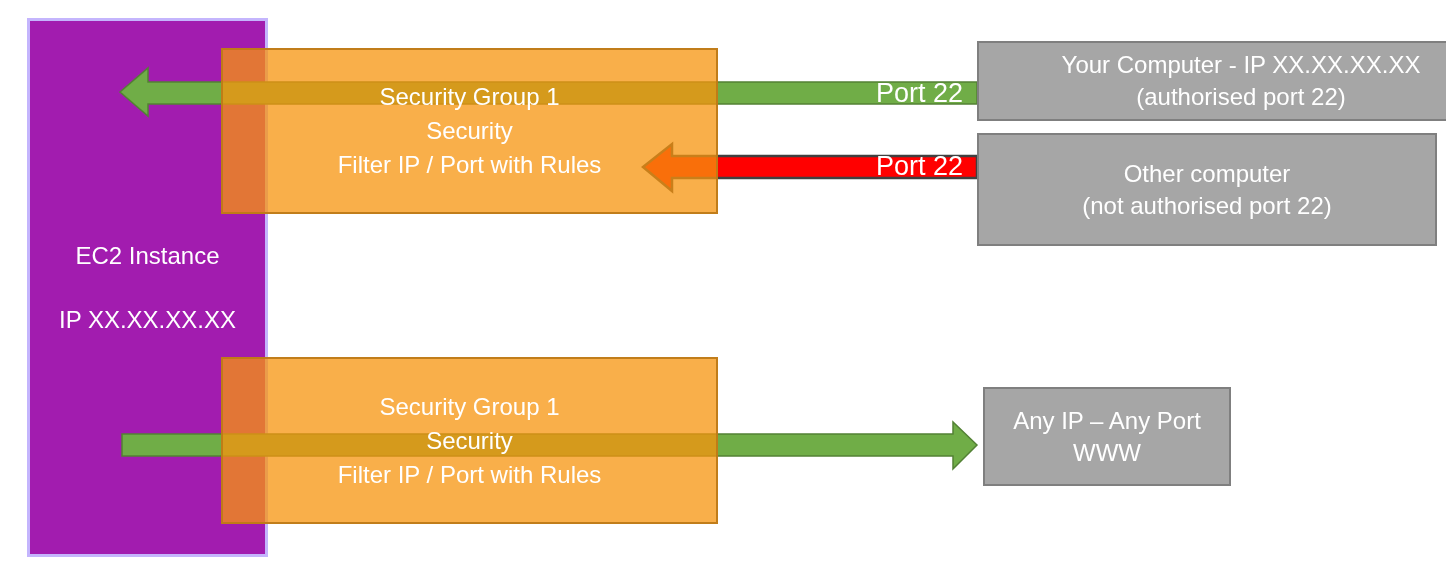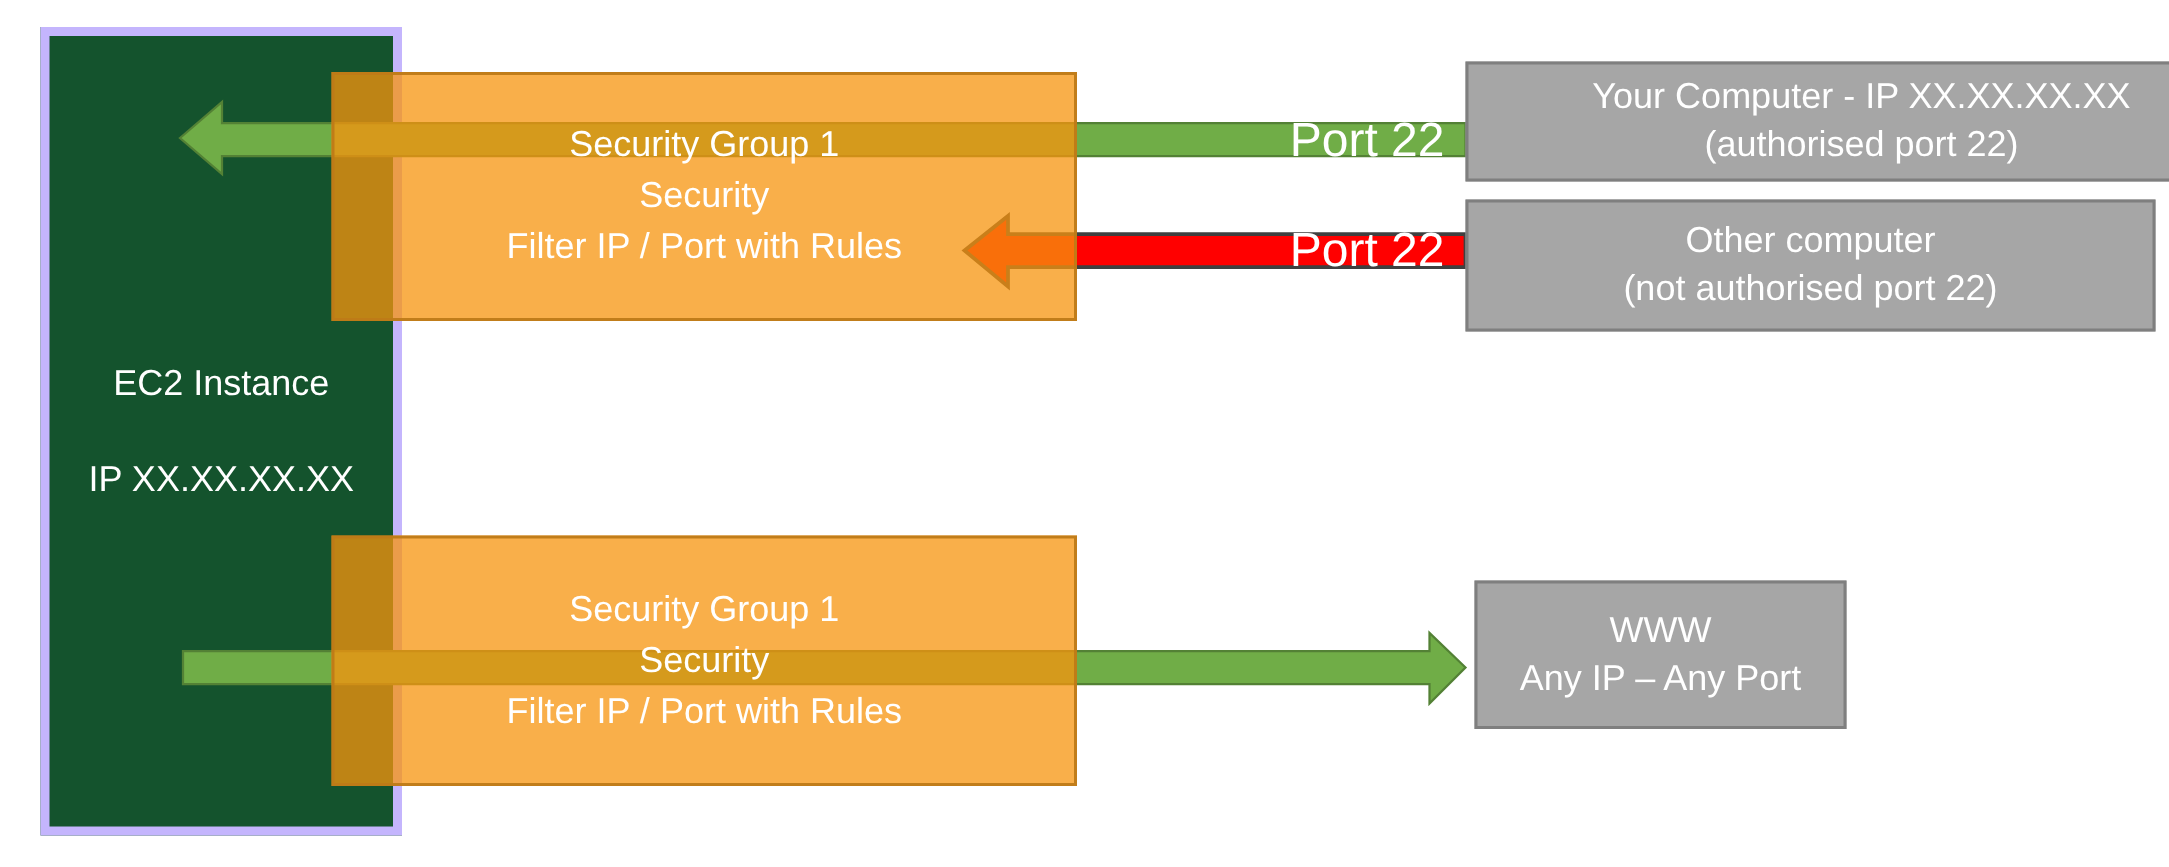--- a/index.html
+++ b/index.html
@@ -22,22 +22,22 @@
     flex-direction: column;
     justify-content: center;
     text-align: center;
     color: #ffffff;
     font-size: 24px;
     line-height: 32px;
   }
   .blue-box {
     left: 27px; top: 18px;
     width: 241px; height: 539px;
-    background: #14532d;
-    border: 6px solid #c4b5fd;
+    background: #a21caf;
+    border: 3px solid #c4b5fd;
     z-index: 1;
     gap: 32px;
   }
   .arrows-layer {
     position: absolute;
     left: 0; top: 0;
     z-index: 2;
   }
   .orange-box {
     background: rgba(247, 148, 14, 0.75);
@@ -46,28 +46,28 @@
     line-height: 34px;
   }
   .orange-inbound  { left: 221px; top: 48px;  width: 497px; height: 166px; }
   .orange-outbound { left: 221px; top: 357px; width: 497px; height: 167px; }
   .gray-box {
     background: #A6A6A6;
     border: 2px solid #7F7F7F;
     z-index: 4;
   }
   .gray-your-computer  { left: 977px; top: 41px;  width: 528px; height: 80px; }
-  .gray-other-computer { left: 977px; top: 133px; width: 460px; height: 88px; }
+  .gray-other-computer { left: 977px; top: 133px; width: 460px; height: 113px; }
   .gray-www            { left: 983px; top: 387px; width: 248px; height: 99px; }
   .arrow-label {
     position: absolute;
     width: 200px;
     text-align: right;
     color: #ffffff;
-    font-size: 32px;
+    font-size: 27px;
     line-height: 30px;
     z-index: 5;
     white-space: nowrap;
   }
   .label-inbound-allowed { left: 763px; top: 78px; }
   .label-inbound-blocked { left: 763px; top: 151px; }
   .label-outbound        { left: 751px; top: 430px; }
 </style>
 </head>
 <body>
@@ -101,20 +101,20 @@
     <div>Your Computer - IP XX.XX.XX.XX</div>
     <div>(authorised port 22)</div>
   </div>
 
   <div class="box gray-box gray-other-computer">
     <div>Other computer</div>
     <div>(not authorised port 22)</div>
   </div>
 
   <div class="box gray-box gray-www">
+    <div>Any IP – Any Port</div>
     <div>WWW</div>
-    <div>Any IP – Any Port</div>
   </div>
 
   <div class="arrow-label label-inbound-allowed">Port 22</div>
   <div class="arrow-label label-inbound-blocked">Port 22</div>
 
 </div>
 
 </body></html>

